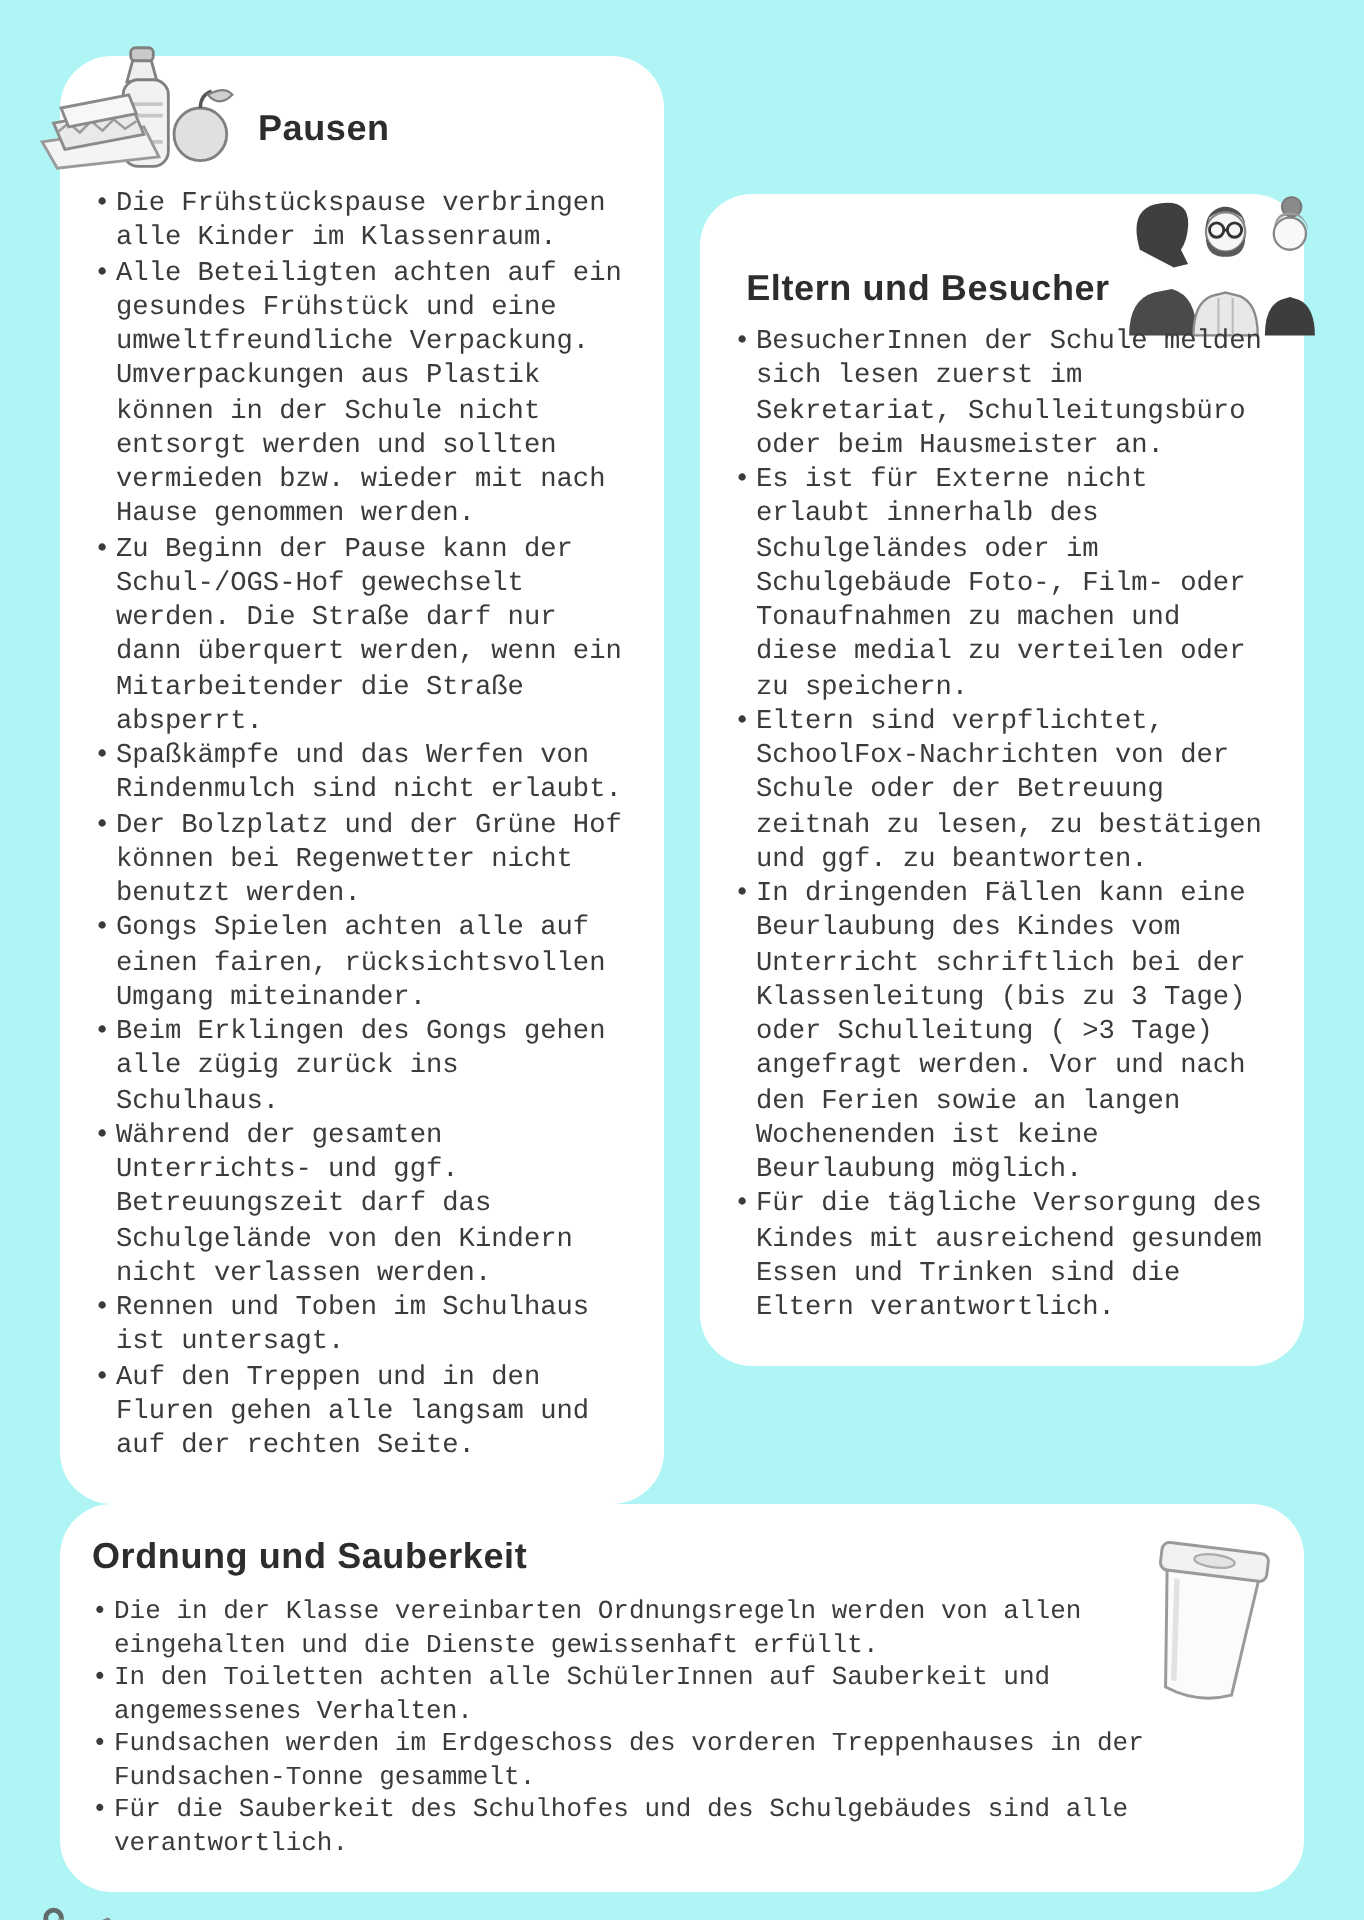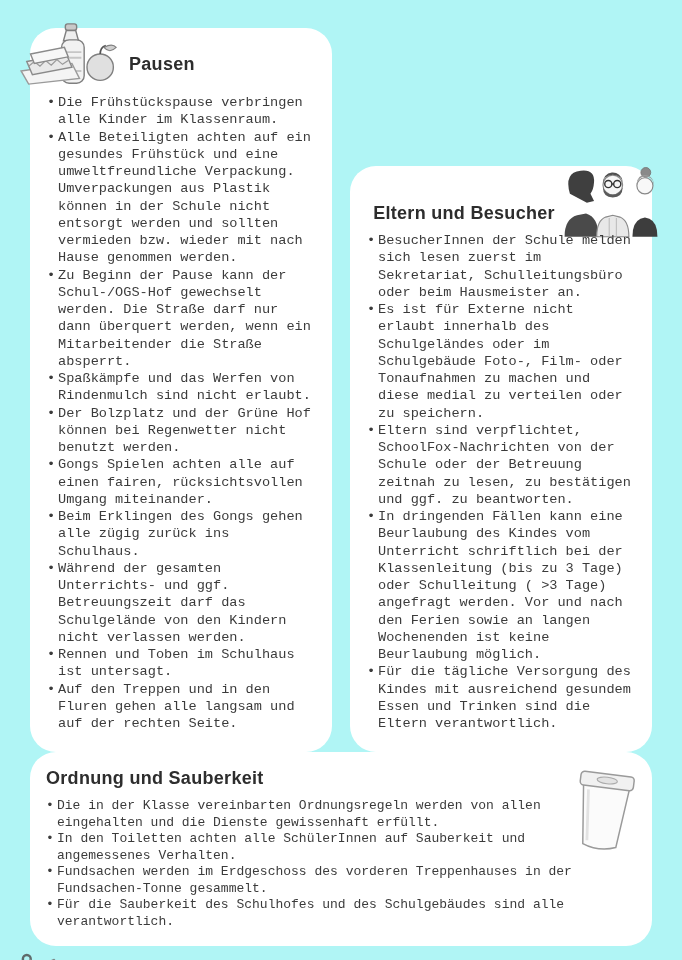--- a/index.html
+++ b/index.html
@@ -1,21 +1,21 @@
 <!DOCTYPE html>
 <html><head>
 <meta charset="utf-8">
 <style>
   html,body { margin:0; padding:0; }
   .page {
     position:relative; width:682px; height:960px; box-sizing:border-box;
     background:#b0f5f5; padding:28px 30px 0 30px; overflow:hidden;
     font-family:"Liberation Sans","DejaVu Sans",sans-serif; color:#3b3b3b;
   }
-  .top-row { display:flex; gap:18px; align-items:flex-end; }
+  .top-row { display:flex; gap:18px; align-items:center; }
   .card { background:#ffffff; border-radius:26px; }
   .half { width:302px; box-sizing:border-box; padding:14px 15px 20px 17px; }
   .card-title {
     font-size:18px; font-weight:bold; color:#2d2d2d; margin:0; letter-spacing:0.3px;
   }
   .rules { margin:0; padding:0; list-style:none; font-size:13.6px; line-height:1.27; }
   .rules li { position:relative; padding-left:11px;font-family:Liberation Mono, monospace; }
   .rules li::before { content:"•"; position:absolute; left:0; top:0; color:#3b3b3b; }
 
   .card-header-pausen { display:flex; align-items:center; margin:0 0 8px 0; }

